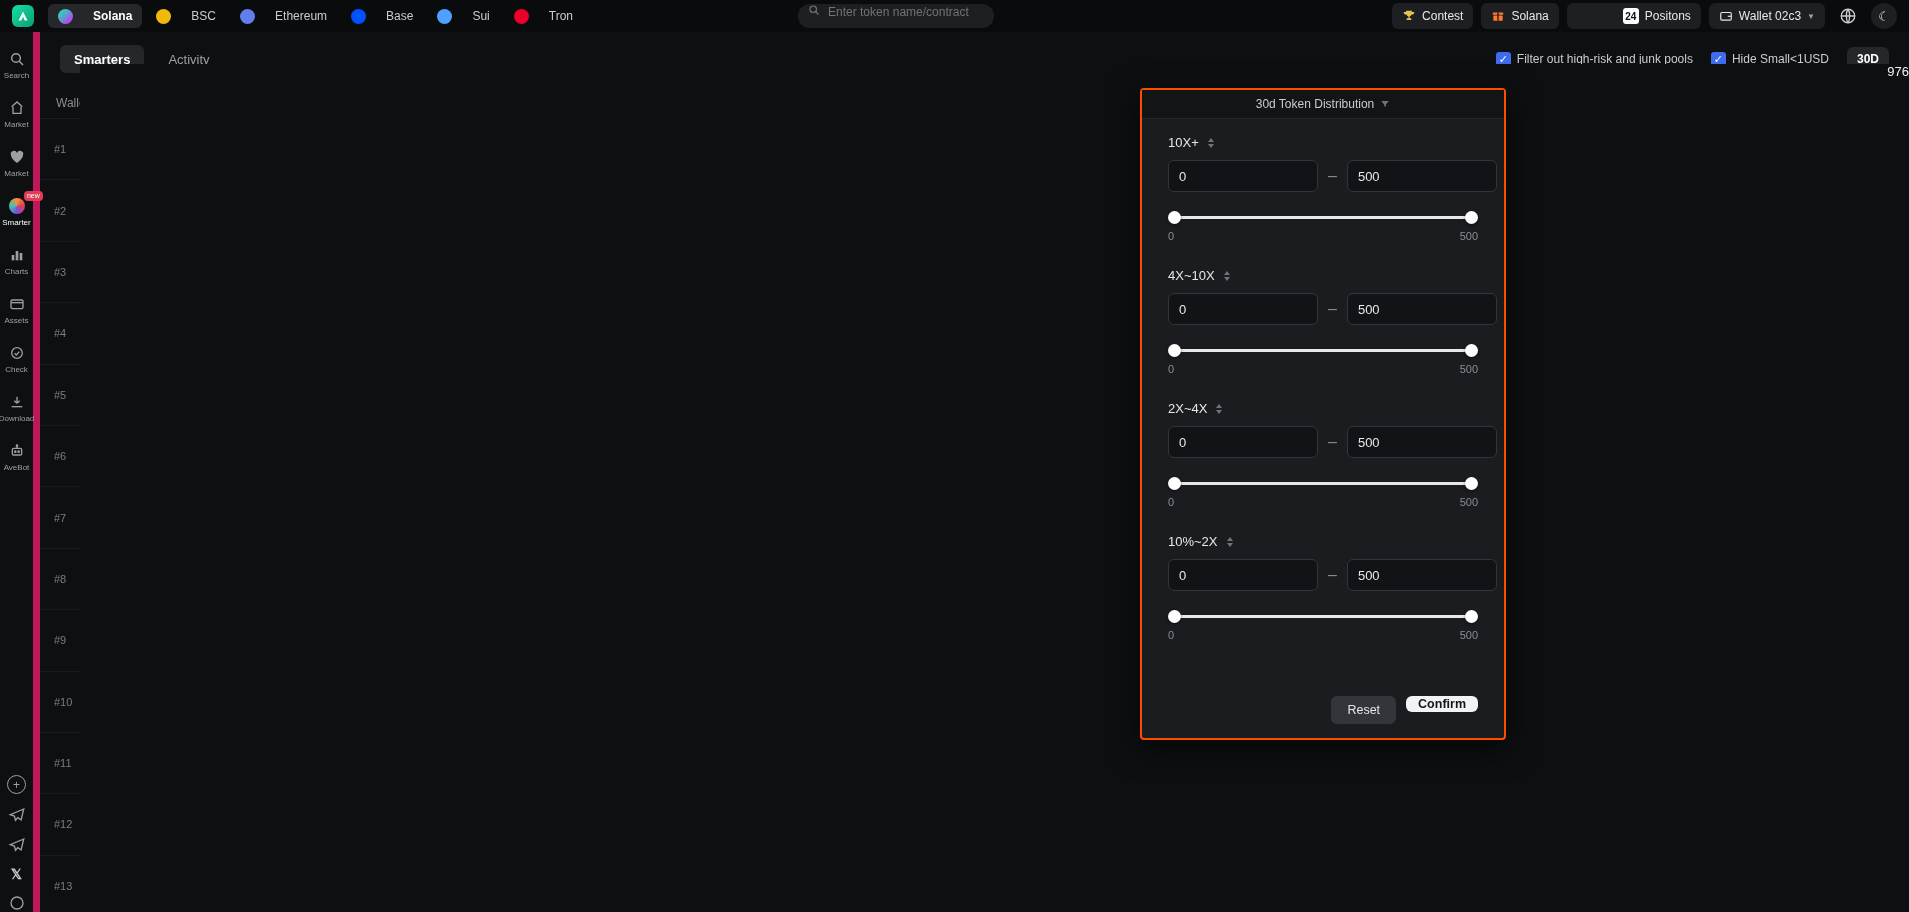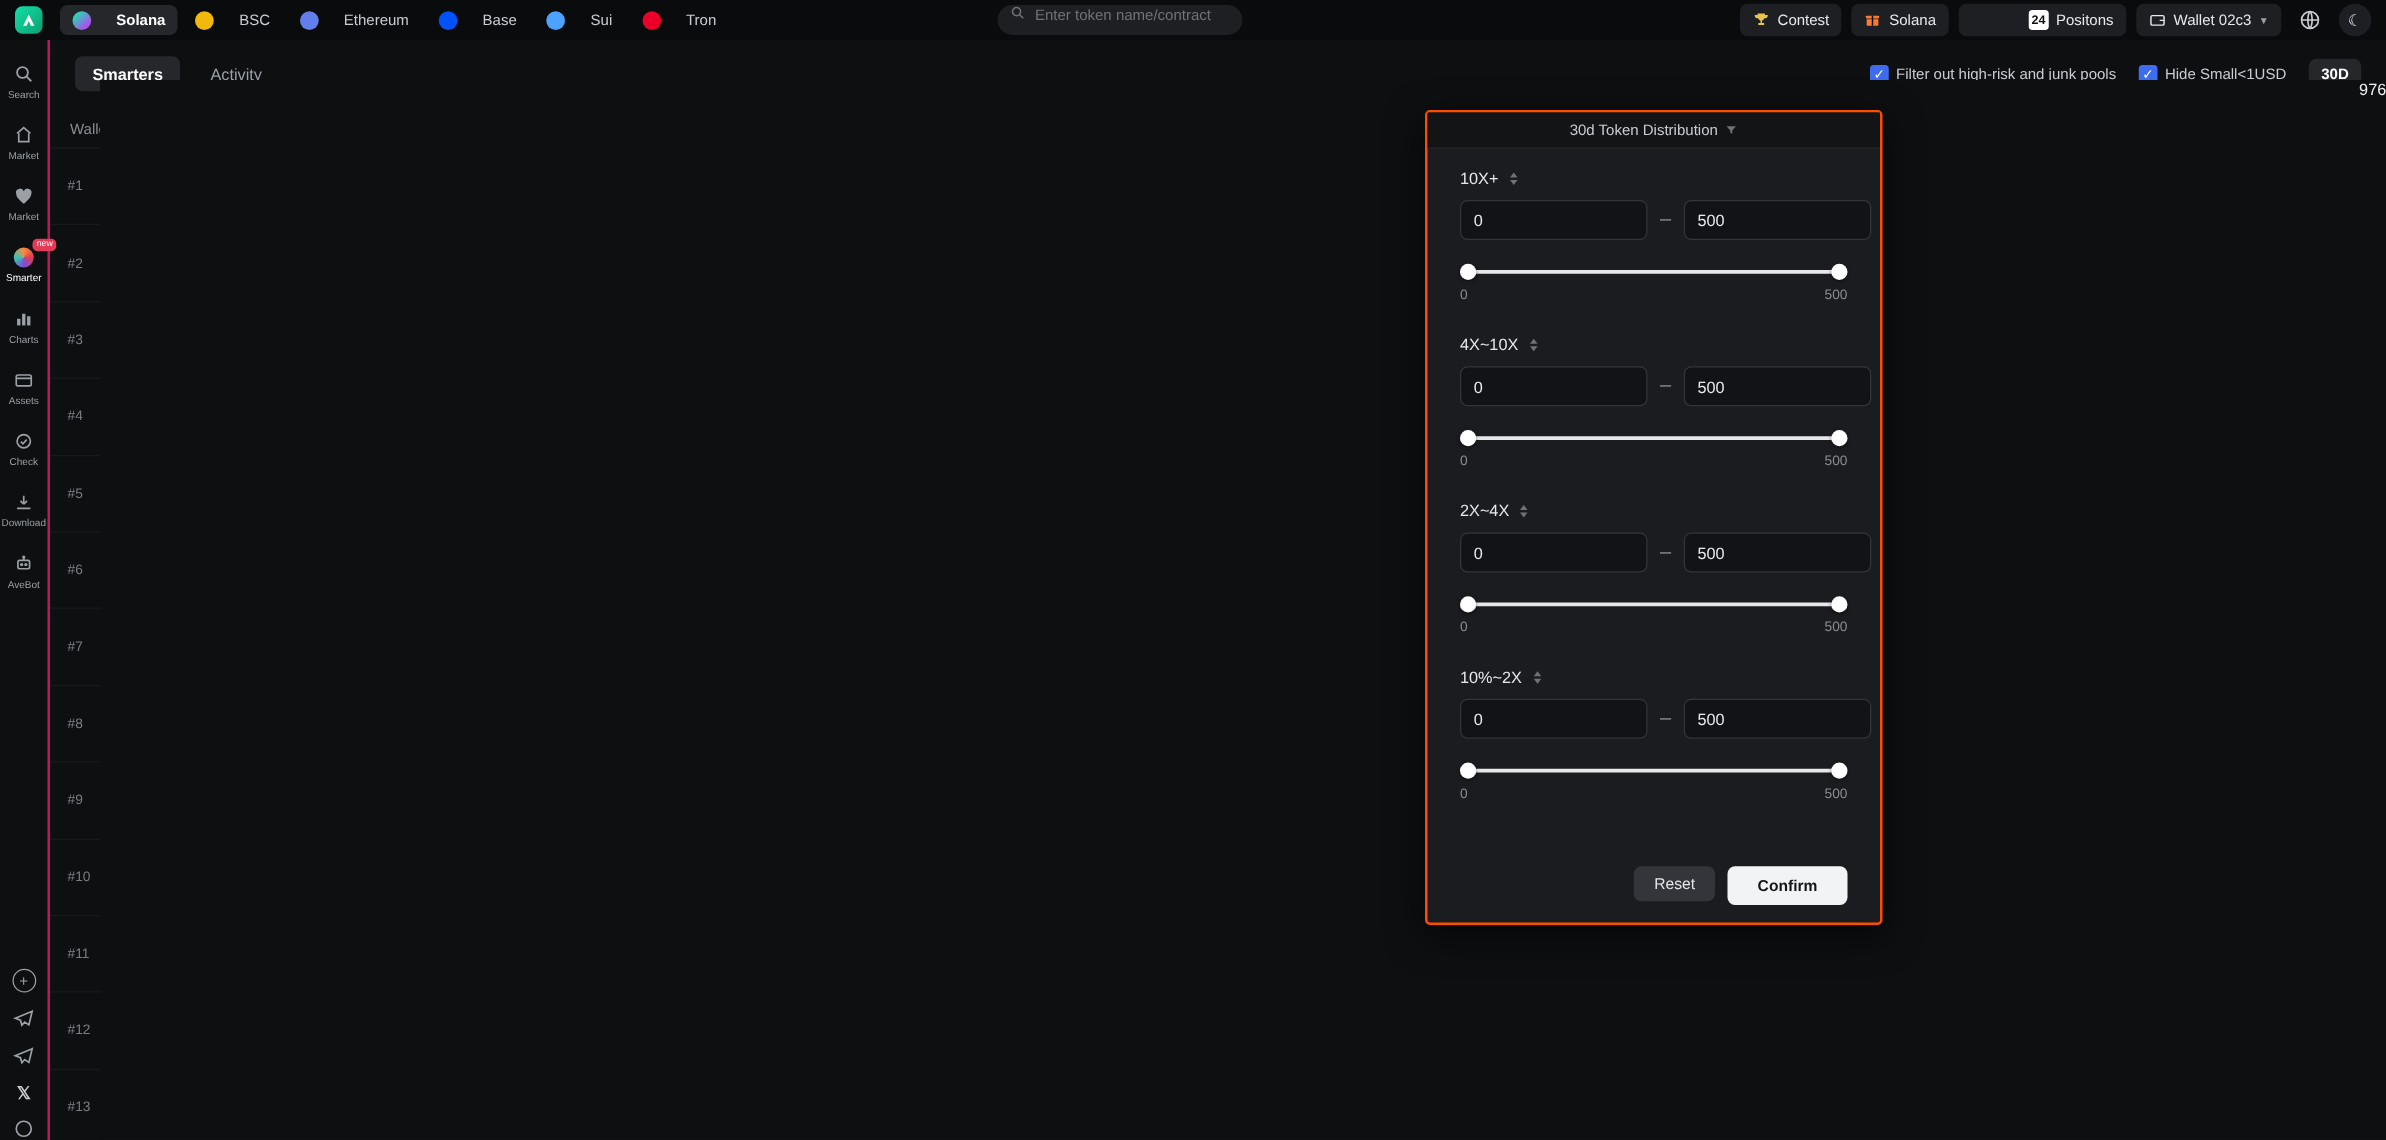--- a/index.html
+++ b/index.html
@@ -27,21 +27,21 @@
   .tb-pill svg{width:14px;height:14px;}
   .trophy{color:#e8c44a;}.gift{color:#ff7a2f;}
   .pos-badge{width:16px;height:16px;background:#fff;color:#111;border-radius:3px;font-size:10px;font-weight:bold;
              display:flex;align-items:center;justify-content:center;margin-left:46px;}
   .caret{font-size:8px;color:#9aa0a6;}
   .globe-btn{background:transparent;border:none;color:#c9ccd1;display:flex;cursor:pointer;}
   .globe-btn svg{width:18px;height:18px;}
   .moon-btn{width:26px;height:26px;border-radius:50%;background:#1e1f23;border:none;color:#e8e8ea;font-size:13px;
             display:flex;align-items:center;justify-content:center;cursor:pointer;}
   
-  .sidebar{position:absolute;left:0;top:32px;bottom:0;width:40px;background:#0e0f11;border-right:2px solid #be185d;
+  .sidebar{position:absolute;left:0;top:32px;bottom:0;width:40px;background:#0e0f11;border-right:7px solid #be185d;
            display:flex;flex-direction:column;align-items:center;padding-top:18px;box-sizing:border-box;z-index:15;}
   .side-item{display:flex;flex-direction:column;align-items:center;gap:4px;margin-bottom:19px;color:#9aa0a6;
              position:relative;cursor:pointer;}
   .side-item.active{color:#fff;align-items:center;}
   .side-ico{width:17px;height:17px;display:flex;align-items:center;justify-content:center;}
   .side-ico svg{width:16px;height:16px;}
   .side-label{font-size:8px;line-height:9px;}
   .smart-dot{width:16px;height:16px;border-radius:50%;background:conic-gradient(#ff8a3c,#e13b55,#7a4fd8,#3ac4b0,#ff8a3c);}
   .new-badge{position:absolute;top:-6px;right:-12px;background:#e13b55;color:#fff;font-size:7px;
              padding:1px 3px;border-radius:4px;line-height:8px;}
@@ -142,21 +142,21 @@
   .pg-slider{position:relative;height:14px;margin:0 2px 6px;cursor:pointer;}
   .pg-track{position:absolute;left:0;right:0;top:5.5px;height:3px;background:#e8e8ea;border-radius:2px;}
   .pg-handle{position:absolute;top:0.5px;width:13px;height:13px;border-radius:50%;background:#fff;
              box-shadow:0 1px 3px rgba(0,0,0,.5);}
   .pg-handle.left{left:-2px;}
   .pg-handle.right{right:-2px;}
   .pg-scale{display:flex;justify-content:space-between;color:#8a8d93;font-size:11px;}
   .popup-actions{display:flex;justify-content:flex-end;gap:10px;padding:0 26px 14px;flex-shrink:0;}
   .btn-reset{background:#33353a;color:#e5e5e7;border:none;border-radius:6px;height:28px;padding:0 16px;
              font-size:12.5px;font-family:inherit;cursor:pointer;}
-  .btn-confirm{background:#f2f3f5;color:#141517;border:none;border-radius:6px;height:31px;padding:0 24px;
+  .btn-confirm{background:#f2f3f5;color:#141517;border:none;border-radius:6px;height:16px;padding:0 12px;
                font-size:12.5px;font-weight:bold;font-family:inherit;cursor:pointer;}
 </style>
 </head>
 <body>
 
 <div class="page">
 
   <header class="topbar">
     <div class="logo">
       <svg viewBox="0 0 24 24">

